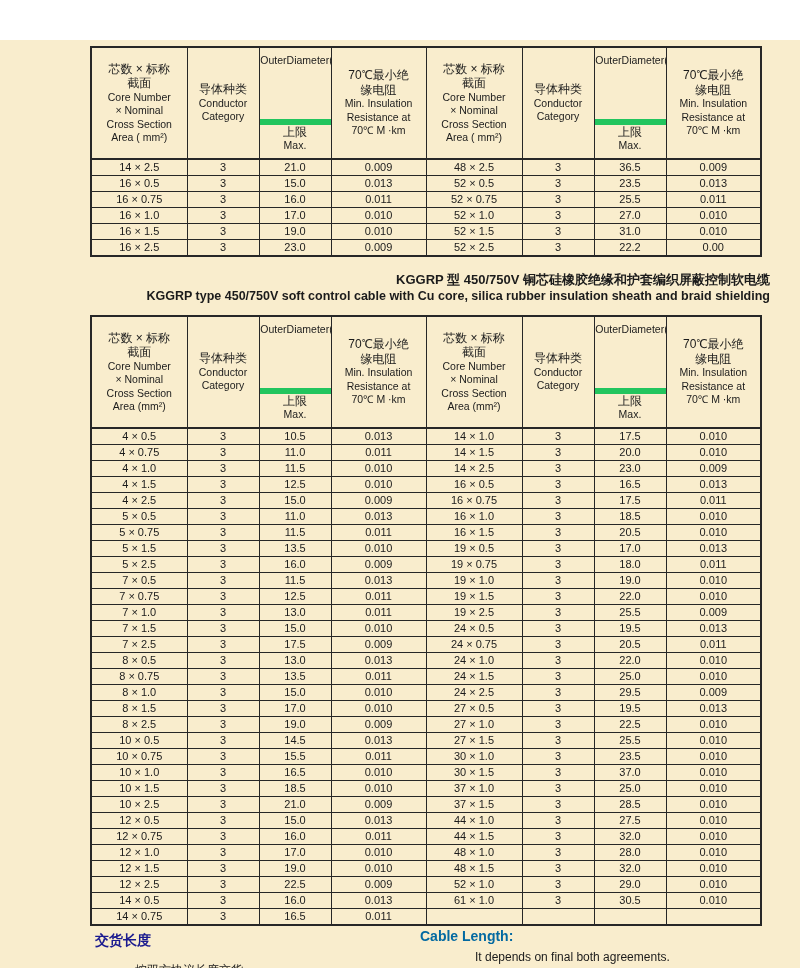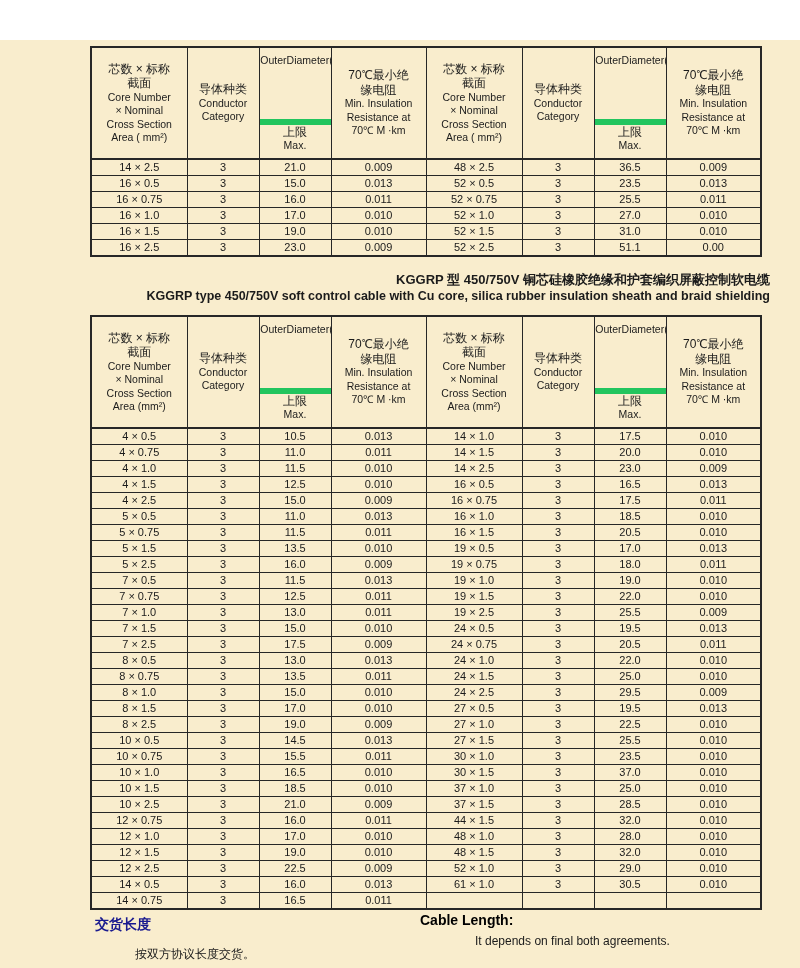--- a/index.html
+++ b/index.html
@@ -60,21 +60,21 @@
   .title-zh { font-size: 13px;   font-weight: bold; line-height: 17px; text-align: right; }
   .title-en { font-size: 12.5px; font-weight: bold; line-height: 17px; }
   .footer { position: relative; width: 800px; height: 58px; }
   .f-zh-title {
     position: absolute; left: 95px; top: 6px;
     font-size: 14px; font-weight: bold; color: #1a1a8f; text-align: center;
   }
   .f-zh-body  { position: absolute; left: 135px; top: 36px; font-size: 12px; }
   .f-en-title {
     position: absolute; left: 420px; top: 2px;
-    font-size: 14px; font-weight: bold; color: #000000;
+    font-size: 14px; font-weight: bold; color: #0369a1;
   }
   .f-en-body  { position: absolute; left: 475px; top: 24px; font-size: 12px; }
   .bottom-bar {
     position: absolute; left: 0; bottom: 0;
     width: 800px; height: 6px; background: #000000;
   }
 </style>
 </head>
 <body>
 
@@ -210,21 +210,21 @@
           <td>31.0</td>
           <td>0.010</td>
         </tr>
         <tr>
           <td>16 × 2.5</td>
           <td>3</td>
           <td>23.0</td>
           <td>0.009</td>
           <td>52 × 2.5</td>
           <td>3</td>
-          <td>51.1</td>
+          <td>22.2</td>
           <td>0.00</td>
         </tr>
       </tbody>
   </table>
 
   <div class="title-block">
     <div class="title-zh">KGGRP 型 450/750V 铜芯硅橡胶绝缘和护套编织屏蔽控制软电缆</div>
     <div class="title-en">KGGRP type 450/750V soft control cable with Cu core, silica rubber insulation sheath and braid shielding</div>
   </div>
 
@@ -539,20 +539,30 @@
           <td>0.010</td>
         </tr>
         <tr>
           <td>10 × 2.5</td>
           <td>3</td>
           <td>21.0</td>
           <td>0.009</td>
           <td>37 × 1.5</td>
           <td>3</td>
           <td>28.5</td>
+          <td>0.010</td>
+        </tr>
+        <tr>
+          <td>12 × 0.5</td>
+          <td>3</td>
+          <td>15.0</td>
+          <td>0.013</td>
+          <td>44 × 1.0</td>
+          <td>3</td>
+          <td>27.5</td>
           <td>0.010</td>
         </tr>
         <tr>
           <td>12 × 0.75</td>
           <td>3</td>
           <td>16.0</td>
           <td>0.011</td>
           <td>44 × 1.5</td>
           <td>3</td>
           <td>32.0</td>

